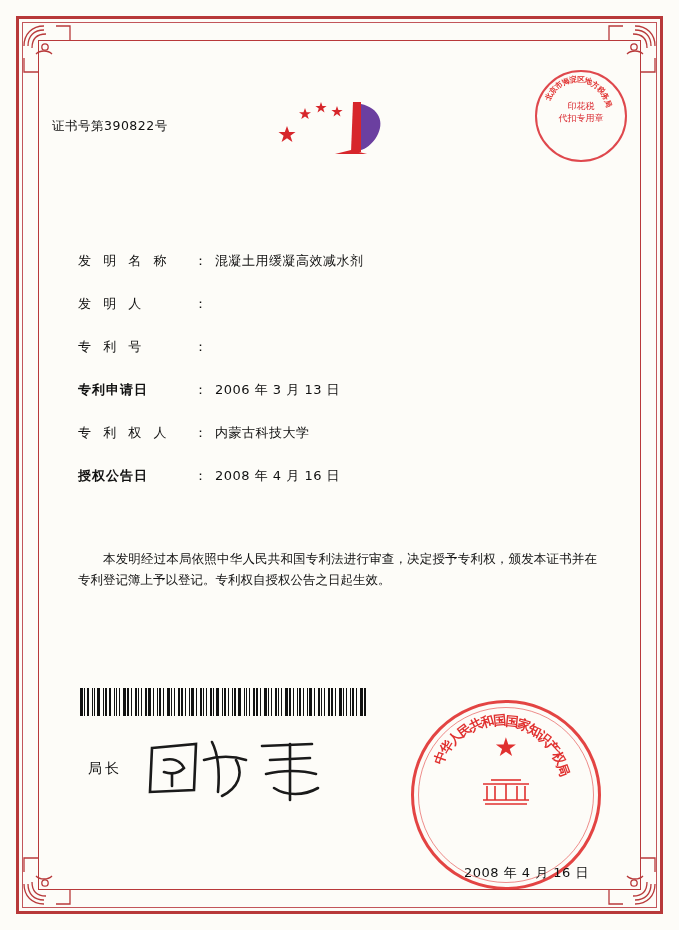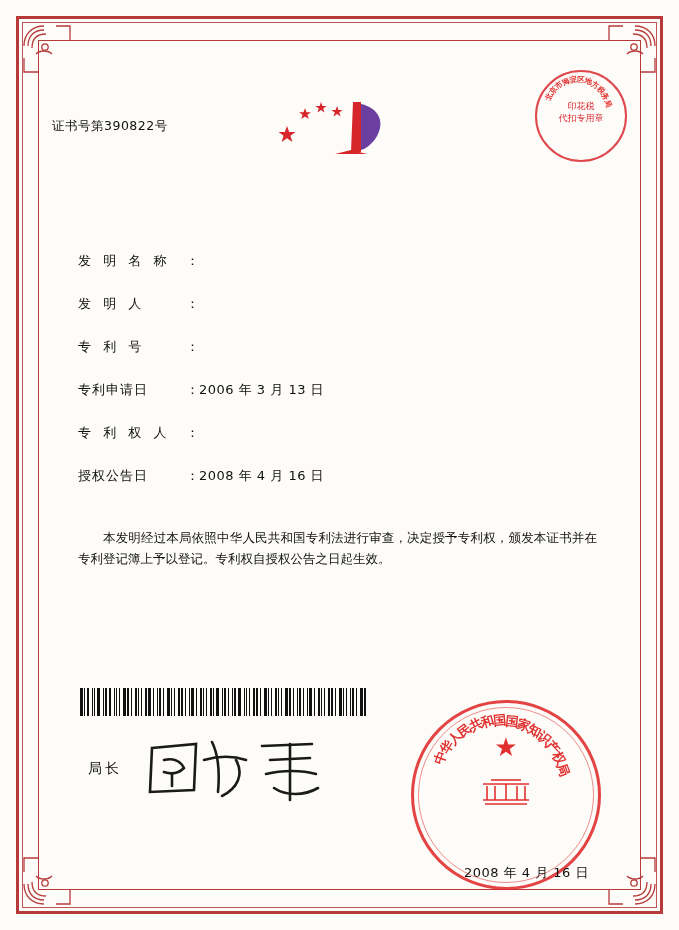--- a/index.html
+++ b/index.html
@@ -140,43 +140,44 @@
     left: 40px;
     right: 40px;
     top: 212px;
   }
   .field-row {
     display: flex;
     align-items: center;
     margin-bottom: 25px;
     font-size: 13px;
     color: #111;
+    gap: 8px;
   }
   .field-label {
     width: 108px;
     flex: 0 0 108px;
     letter-spacing: 4px;
     font-family: "DejaVu Sans", "Liberation Sans", sans-serif;
   }
-  .field-label.tight { letter-spacing: 1px; }
+  .field-label.tight { letter-spacing: 1px; font-weight: bold; }
   .field-sep {
     flex: 0 0 10px;
   }
   .field-value {
     flex: 1;
     font-family: "DejaVu Sans", "Liberation Sans", sans-serif;
     font-size: 13px;
     letter-spacing: .5px;
   }
 
   .paragraphs {
     position: absolute;
     left: 40px;
     right: 44px;
-    top: 487px;
+    top: 508px;
     font-size: 12.5px;
     line-height: 21px;
     color: #111;
     text-align: justify;
   }
   .paragraphs p {
     margin: 0 0 6px 0;
     text-indent: 25px;
   }
 
@@ -377,37 +378,39 @@
         <div>印花税</div>
         <div>代扣专用章</div>
       </div>
     </div>
 
 
     <div class="fields">
       <div class="field-row">
         <div class="field-label">发 明 名 称</div>
         <div class="field-sep">：</div>
+        <div class="field-value">混凝土用缓凝高效减水剂</div>
       </div>
       <div class="field-row">
         <div class="field-label">发 明 人</div>
         <div class="field-sep">：</div>
       </div>
       <div class="field-row">
         <div class="field-label">专 利 号</div>
         <div class="field-sep">：</div>
       </div>
       <div class="field-row">
         <div class="field-label tight">专利申请日</div>
         <div class="field-sep">：</div>
         <div class="field-value">2006 年 3 月 13 日</div>
       </div>
       <div class="field-row">
         <div class="field-label">专 利 权 人</div>
         <div class="field-sep">：</div>
+        <div class="field-value">内蒙古科技大学</div>
       </div>
       <div class="field-row">
         <div class="field-label tight">授权公告日</div>
         <div class="field-sep">：</div>
         <div class="field-value">2008 年 4 月 16 日</div>
       </div>
     </div>
 
     <div class="paragraphs">
       <p>本发明经过本局依照中华人民共和国专利法进行审查，决定授予专利权，颁发本证书并在专利登记簿上予以登记。专利权自授权公告之日起生效。</p>

